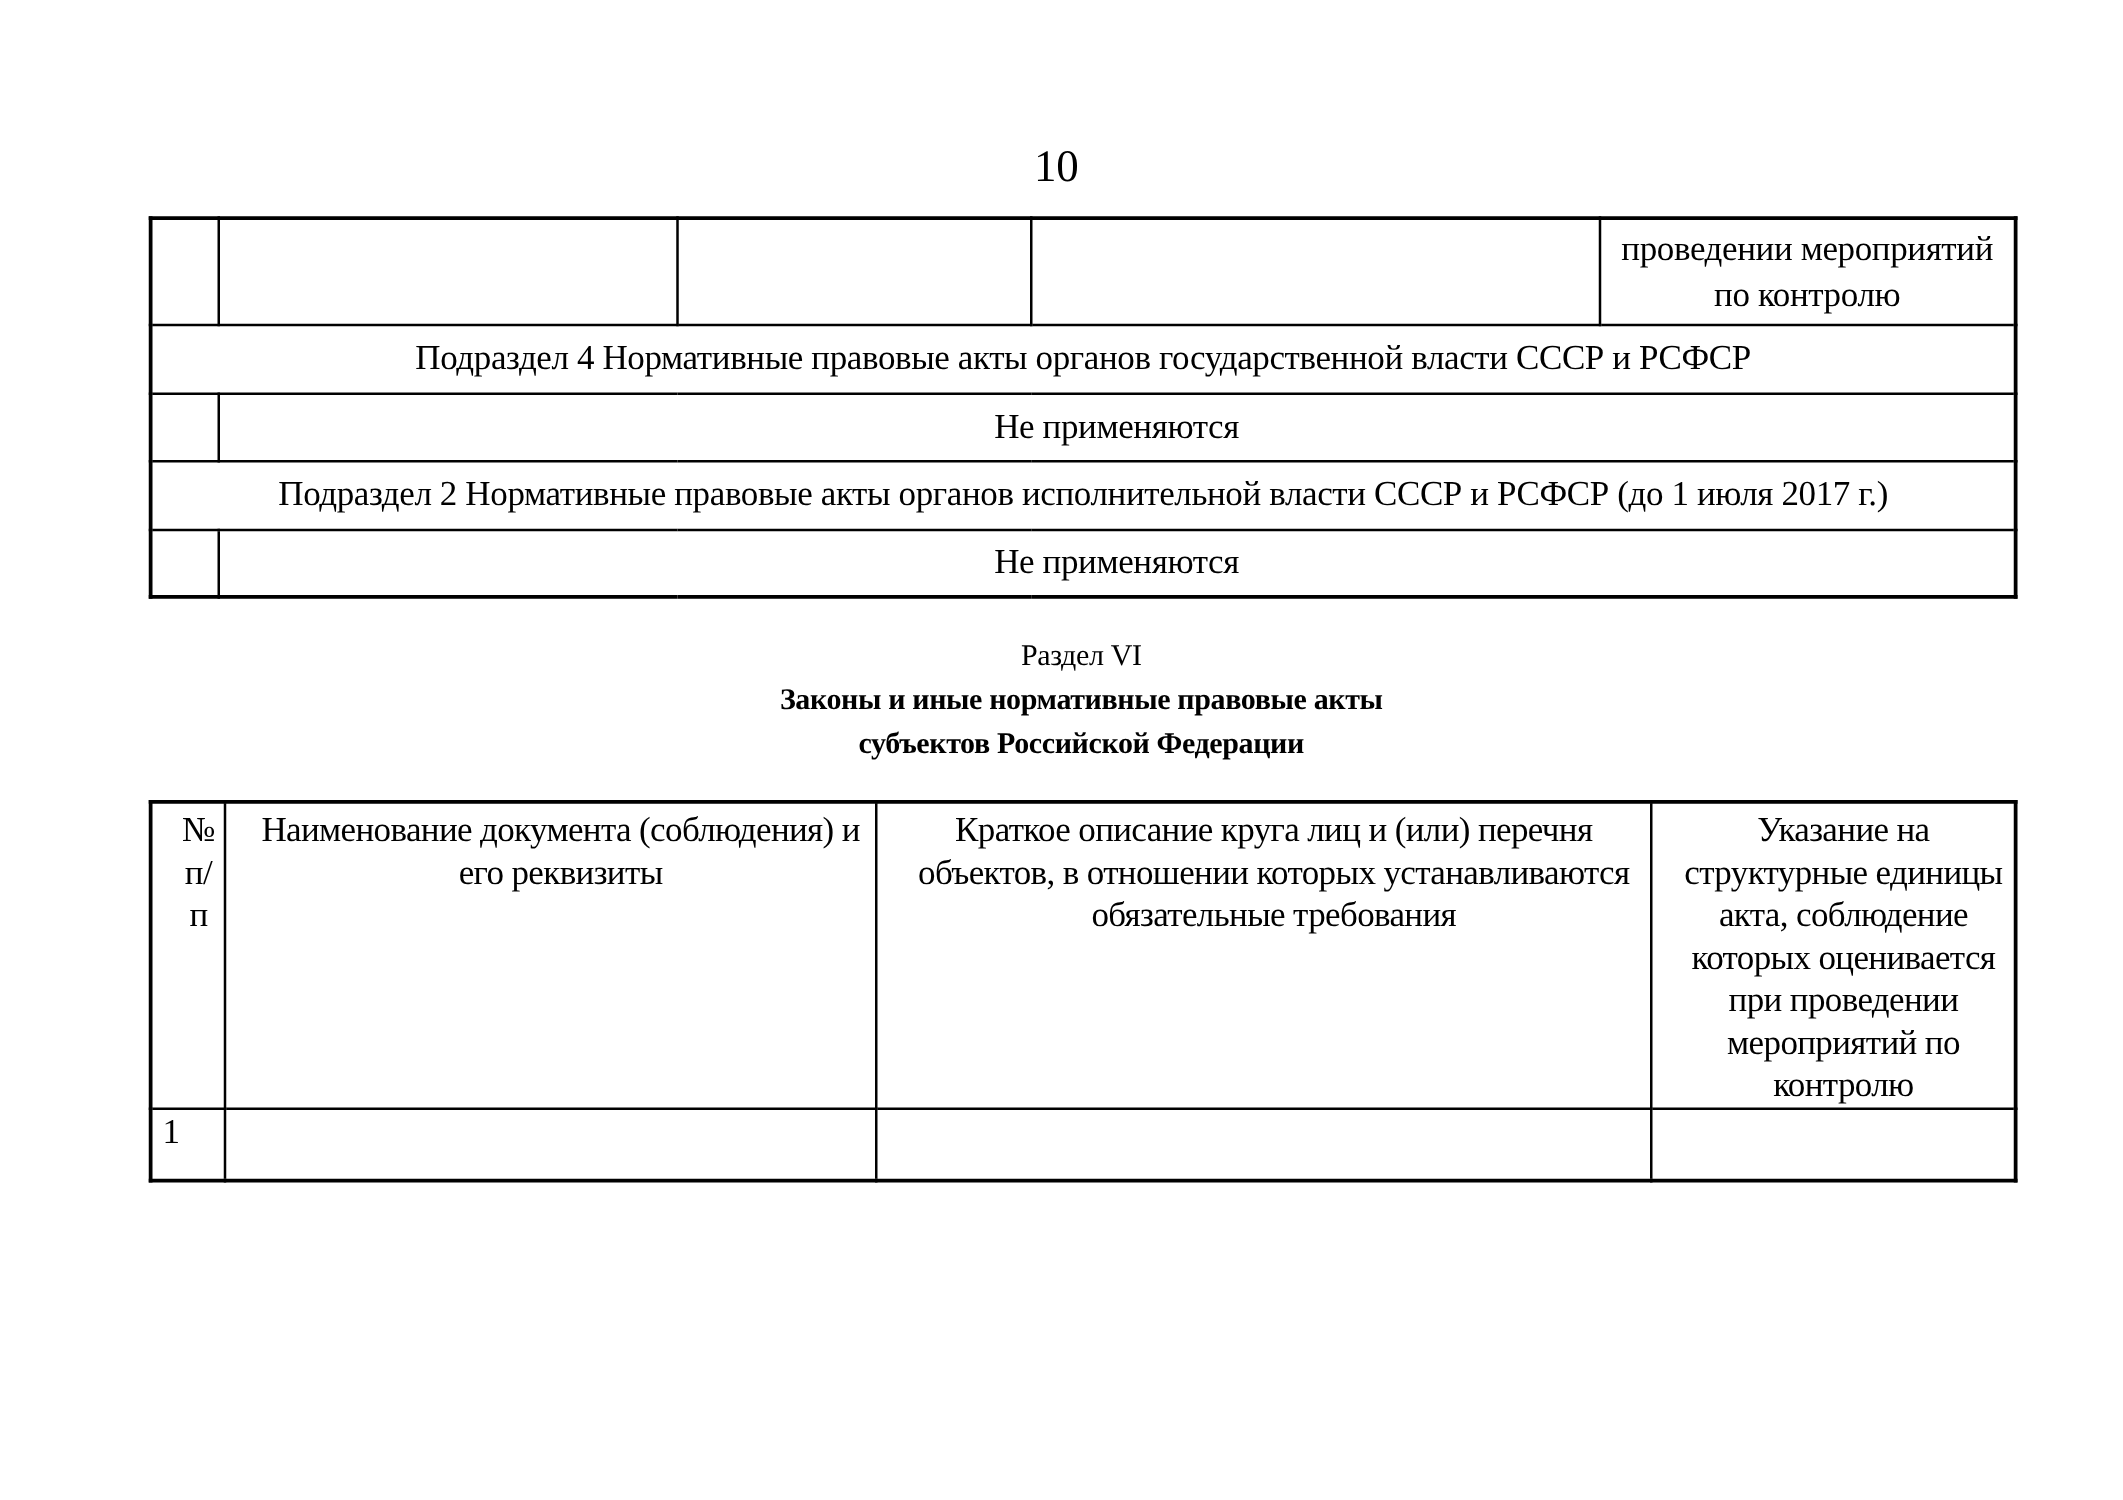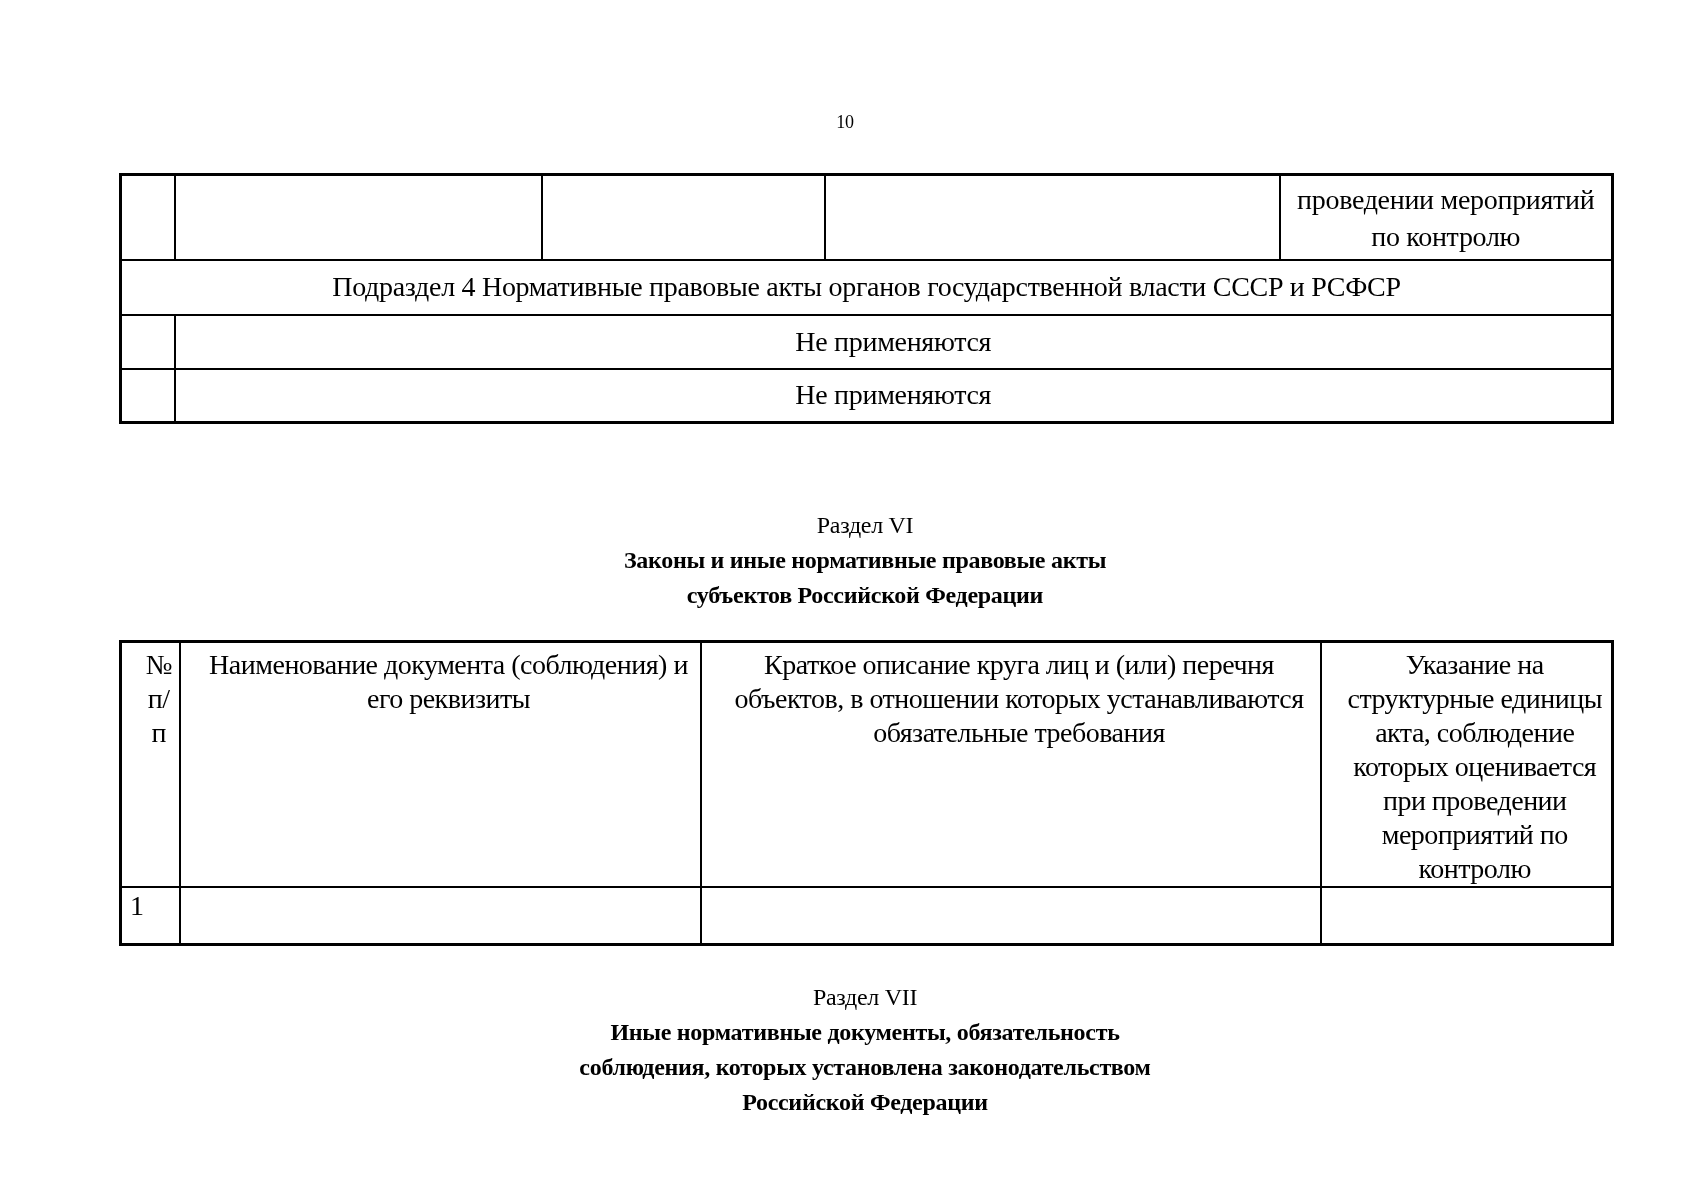--- a/index.html
+++ b/index.html
@@ -9,21 +9,21 @@
     font-family: "Liberation Serif", "DejaVu Serif", serif;
     color: #000;
     letter-spacing: -0.3px;
     position: relative;
     overflow: hidden;
   }
   .page { position: relative; width: 1698px; height: 1200px; background: #fff; }
 
   .page-number {
     position: absolute; top: 112px; left: 0; width: 1690px;
-    text-align: center; font-size: 18px;
+    text-align: center; font-size: 36px;
   }
 
   table {
     border-collapse: collapse;
     table-layout: fixed;
     position: absolute;
     border: 3px solid #000;
     font-size: 28px;
   }
   td {
@@ -90,20 +90,23 @@
       <td></td>
       <td class="cont-cell">проведении мероприятий по контролю</td>
     </tr>
     <tr class="row-sub">
       <td class="sub-cell" colspan="5">Подраздел 4 Нормативные правовые акты органов государственной власти СССР и РСФСР</td>
     </tr>
     <tr class="row-value">
       <td></td>
       <td class="value-cell" colspan="4">Не применяются</td>
     </tr>
+    <tr class="row-sub">
+      <td class="sub-cell" colspan="5">Подраздел 2 Нормативные правовые акты органов исполнительной власти СССР и РСФСР (до 1 июля 2017 г.)</td>
+    </tr>
     <tr class="row-value">
       <td></td>
       <td class="value-cell" colspan="4">Не применяются</td>
     </tr>
   </tbody>
     </table>
 
   <div class="section-block section-vi">
     <div>Раздел VI</div>
     <div class="section-title-line">Законы и иные нормативные правовые акты</div>
@@ -126,20 +129,14 @@
     </tr>
     <tr class="row-data">
       <td class="data-cell">1</td>
       <td class="data-cell"></td>
       <td class="data-cell"></td>
       <td class="data-cell"></td>
     </tr>
   </tbody>
     </table>
 
-  <div class="section-block section-vii">
-    <div>Раздел VII</div>
-    <div class="section-title-line">Иные нормативные документы, обязательность</div>
-    <div class="section-title-line">соблюдения, которых установлена законодательством</div>
-    <div class="section-title-line">Российской Федерации</div>
-  </div>
 
 </div>
 
 </body></html>

